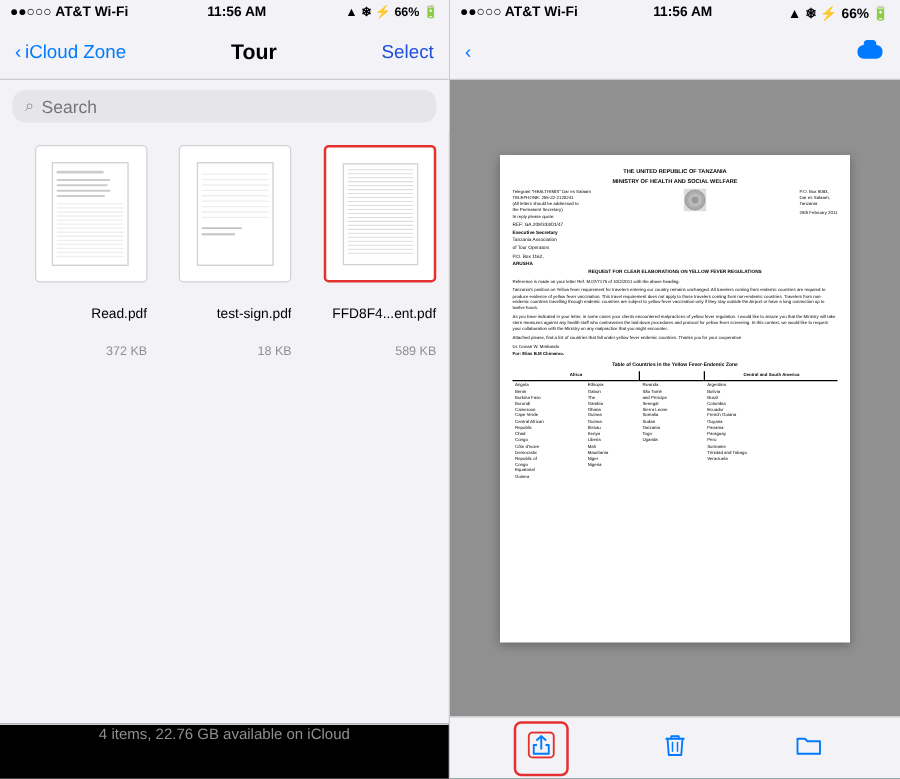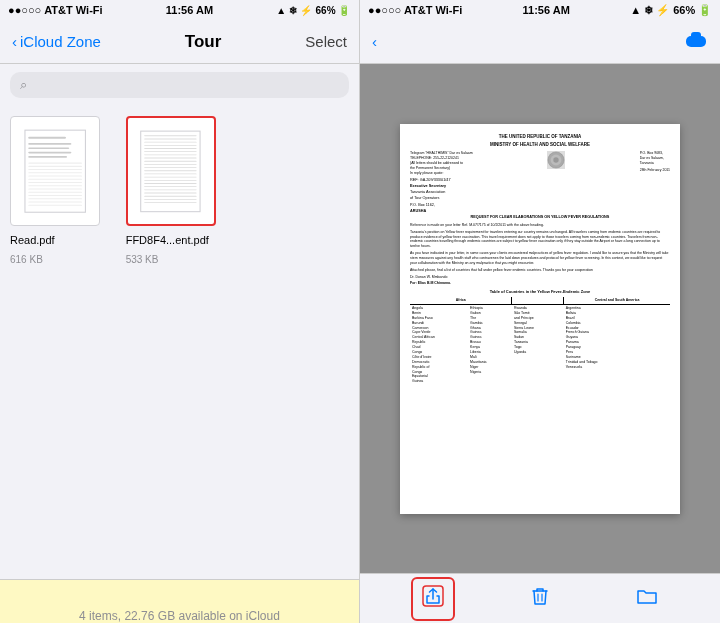--- a/index.html
+++ b/index.html
@@ -52,21 +52,21 @@
       align-items: center;
       gap: 3px;
       cursor: pointer;
     }
     .nav-title {
       font-size: 17px;
       font-weight: 600;
       color: #000;
     }
     .nav-action {
-      color: #404040;
+      color: #1d4ed8;
       font-size: 15px;
       cursor: pointer;
     }
 
     .search-bar {
       padding: 8px 10px;
       background: #f2f2f7;
     }
     .search-input-wrap {
       background: #e5e5ea;
@@ -95,22 +95,22 @@
       display: grid;
       grid-template-columns: repeat(3, 1fr);
       gap: 8px;
       align-content: start;
       overflow-y: auto;
     }
 
     .file-item {
       display: flex;
       flex-direction: column;
-      align-items: flex-start;
-      gap: 8px;
+      align-items: flex-end;
+      gap: 19px;
     }
     .file-thumb {
       width: 90px;
       height: 110px;
       background: #fff;
       border: 1px solid #d1d1d6;
       border-radius: 4px;
       display: flex;
       align-items: center;
       justify-content: center;
@@ -131,24 +131,24 @@
       white-space: nowrap;
     }
     .file-size {
       font-size: 10px;
       color: #8e8e93;
       text-align: center;
     }
 
     .bottom-bar-left {
       height: 44px;
-      background: #fef9c3;
+      background: #000000;
       border-top: 1px solid #ccc;
       display: flex;
-      align-items: flex-end;
+      align-items: flex-start;
       justify-content: center;
       font-size: 12px;
       color: #8e8e93;
     }
 
     
     .right-panel {
       width: 360px;
       height: 623px;
       background: #0f766e;
@@ -269,20 +269,21 @@
       <span>‹</span>
       <span style="color:#007aff;font-size:15px;">iCloud Zone</span>
     </div>
     <div class="nav-title">Tour</div>
     <div class="nav-action">Select</div>
   </div>
 
   <div class="search-bar">
     <div class="search-input-wrap">
       <span class="search-icon-small">⌕</span>
+      <input class="search-input" readonly="" placeholder="Search" style="">
     </div>
   </div>
 
   <div class="file-grid">
 
     <div class="file-item">
       <div class="file-thumb">
         <svg viewBox="0 0 60 80">
           <rect x="2" y="2" width="56" height="76" fill="#fff" stroke="#d1d1d6"></rect>
           <rect x="5" y="8" width="35" height="2" fill="#ccc" rx="1"></rect>
@@ -300,23 +301,43 @@
           <rect x="5" y="53" width="50" height="1" fill="#eee" rx="1"></rect>
           <rect x="5" y="56" width="50" height="1" fill="#eee" rx="1"></rect>
           <rect x="5" y="59" width="50" height="1" fill="#eee" rx="1"></rect>
           <rect x="5" y="62" width="50" height="1" fill="#eee" rx="1"></rect>
           <rect x="5" y="65" width="50" height="1" fill="#eee" rx="1"></rect>
           <rect x="5" y="68" width="50" height="1" fill="#eee" rx="1"></rect>
           <rect x="5" y="71" width="50" height="1" fill="#eee" rx="1"></rect>
         </svg>
       </div>
       <div class="file-name">Read.pdf</div>
-      <div class="file-size">616 KB</div>
-    </div>
-
+      <div class="file-size">372 KB</div>
+    </div>
+
+    <div class="file-item">
+      <div class="file-thumb">
+        <svg viewBox="0 0 60 80">
+          <rect x="2" y="2" width="56" height="76" fill="#fff" stroke="#d1d1d6"></rect>
+          <rect x="5" y="10" width="50" height="1" fill="#eee" rx="1"></rect>
+          <rect x="5" y="14" width="50" height="1" fill="#eee" rx="1"></rect>
+          <rect x="5" y="18" width="50" height="1" fill="#eee" rx="1"></rect>
+          <rect x="5" y="22" width="50" height="1" fill="#eee" rx="1"></rect>
+          <rect x="5" y="26" width="50" height="1" fill="#eee" rx="1"></rect>
+          <rect x="5" y="30" width="50" height="1" fill="#eee" rx="1"></rect>
+          <rect x="5" y="34" width="50" height="1" fill="#eee" rx="1"></rect>
+          <rect x="5" y="38" width="50" height="1" fill="#eee" rx="1"></rect>
+          <rect x="5" y="42" width="50" height="1" fill="#eee" rx="1"></rect>
+          <rect x="5" y="50" width="30" height="1" fill="#aaa" rx="1"></rect>
+          <rect x="5" y="54" width="25" height="2" fill="#ccc" rx="1"></rect>
+        </svg>
+      </div>
+      <div class="file-name">test-sign.pdf</div>
+      <div class="file-size">18 KB</div>
+    </div>
 
 
     <div class="file-item">
       <div class="file-thumb selected">
         <svg viewBox="0 0 60 80">
           <rect x="2" y="2" width="56" height="76" fill="#fff" stroke="#d1d1d6"></rect>
           <rect x="5" y="6" width="50" height="0.8" fill="#ddd" rx="1"></rect>
           <rect x="5" y="9" width="50" height="0.8" fill="#ddd" rx="1"></rect>
           <rect x="5" y="12" width="50" height="0.8" fill="#ddd" rx="1"></rect>
           <rect x="5" y="15" width="50" height="0.8" fill="#ddd" rx="1"></rect>
@@ -334,21 +355,21 @@
           <rect x="5" y="51" width="50" height="0.8" fill="#ddd" rx="1"></rect>
           <rect x="5" y="54" width="50" height="0.8" fill="#ddd" rx="1"></rect>
           <rect x="5" y="57" width="50" height="0.8" fill="#ddd" rx="1"></rect>
           <rect x="5" y="60" width="50" height="0.8" fill="#ddd" rx="1"></rect>
           <rect x="5" y="63" width="50" height="0.8" fill="#ddd" rx="1"></rect>
           <rect x="5" y="66" width="50" height="0.8" fill="#ddd" rx="1"></rect>
           <rect x="5" y="69" width="50" height="0.8" fill="#ddd" rx="1"></rect>
         </svg>
       </div>
       <div class="file-name">FFD8F4...ent.pdf</div>
-      <div class="file-size">533 KB</div>
+      <div class="file-size">589 KB</div>
     </div>
 
   </div>
 
   <div class="bottom-bar-left">
     <span>4 items, 22.76 GB available on iCloud</span>
   </div>
 </div>
 
 <div class="right-panel">

